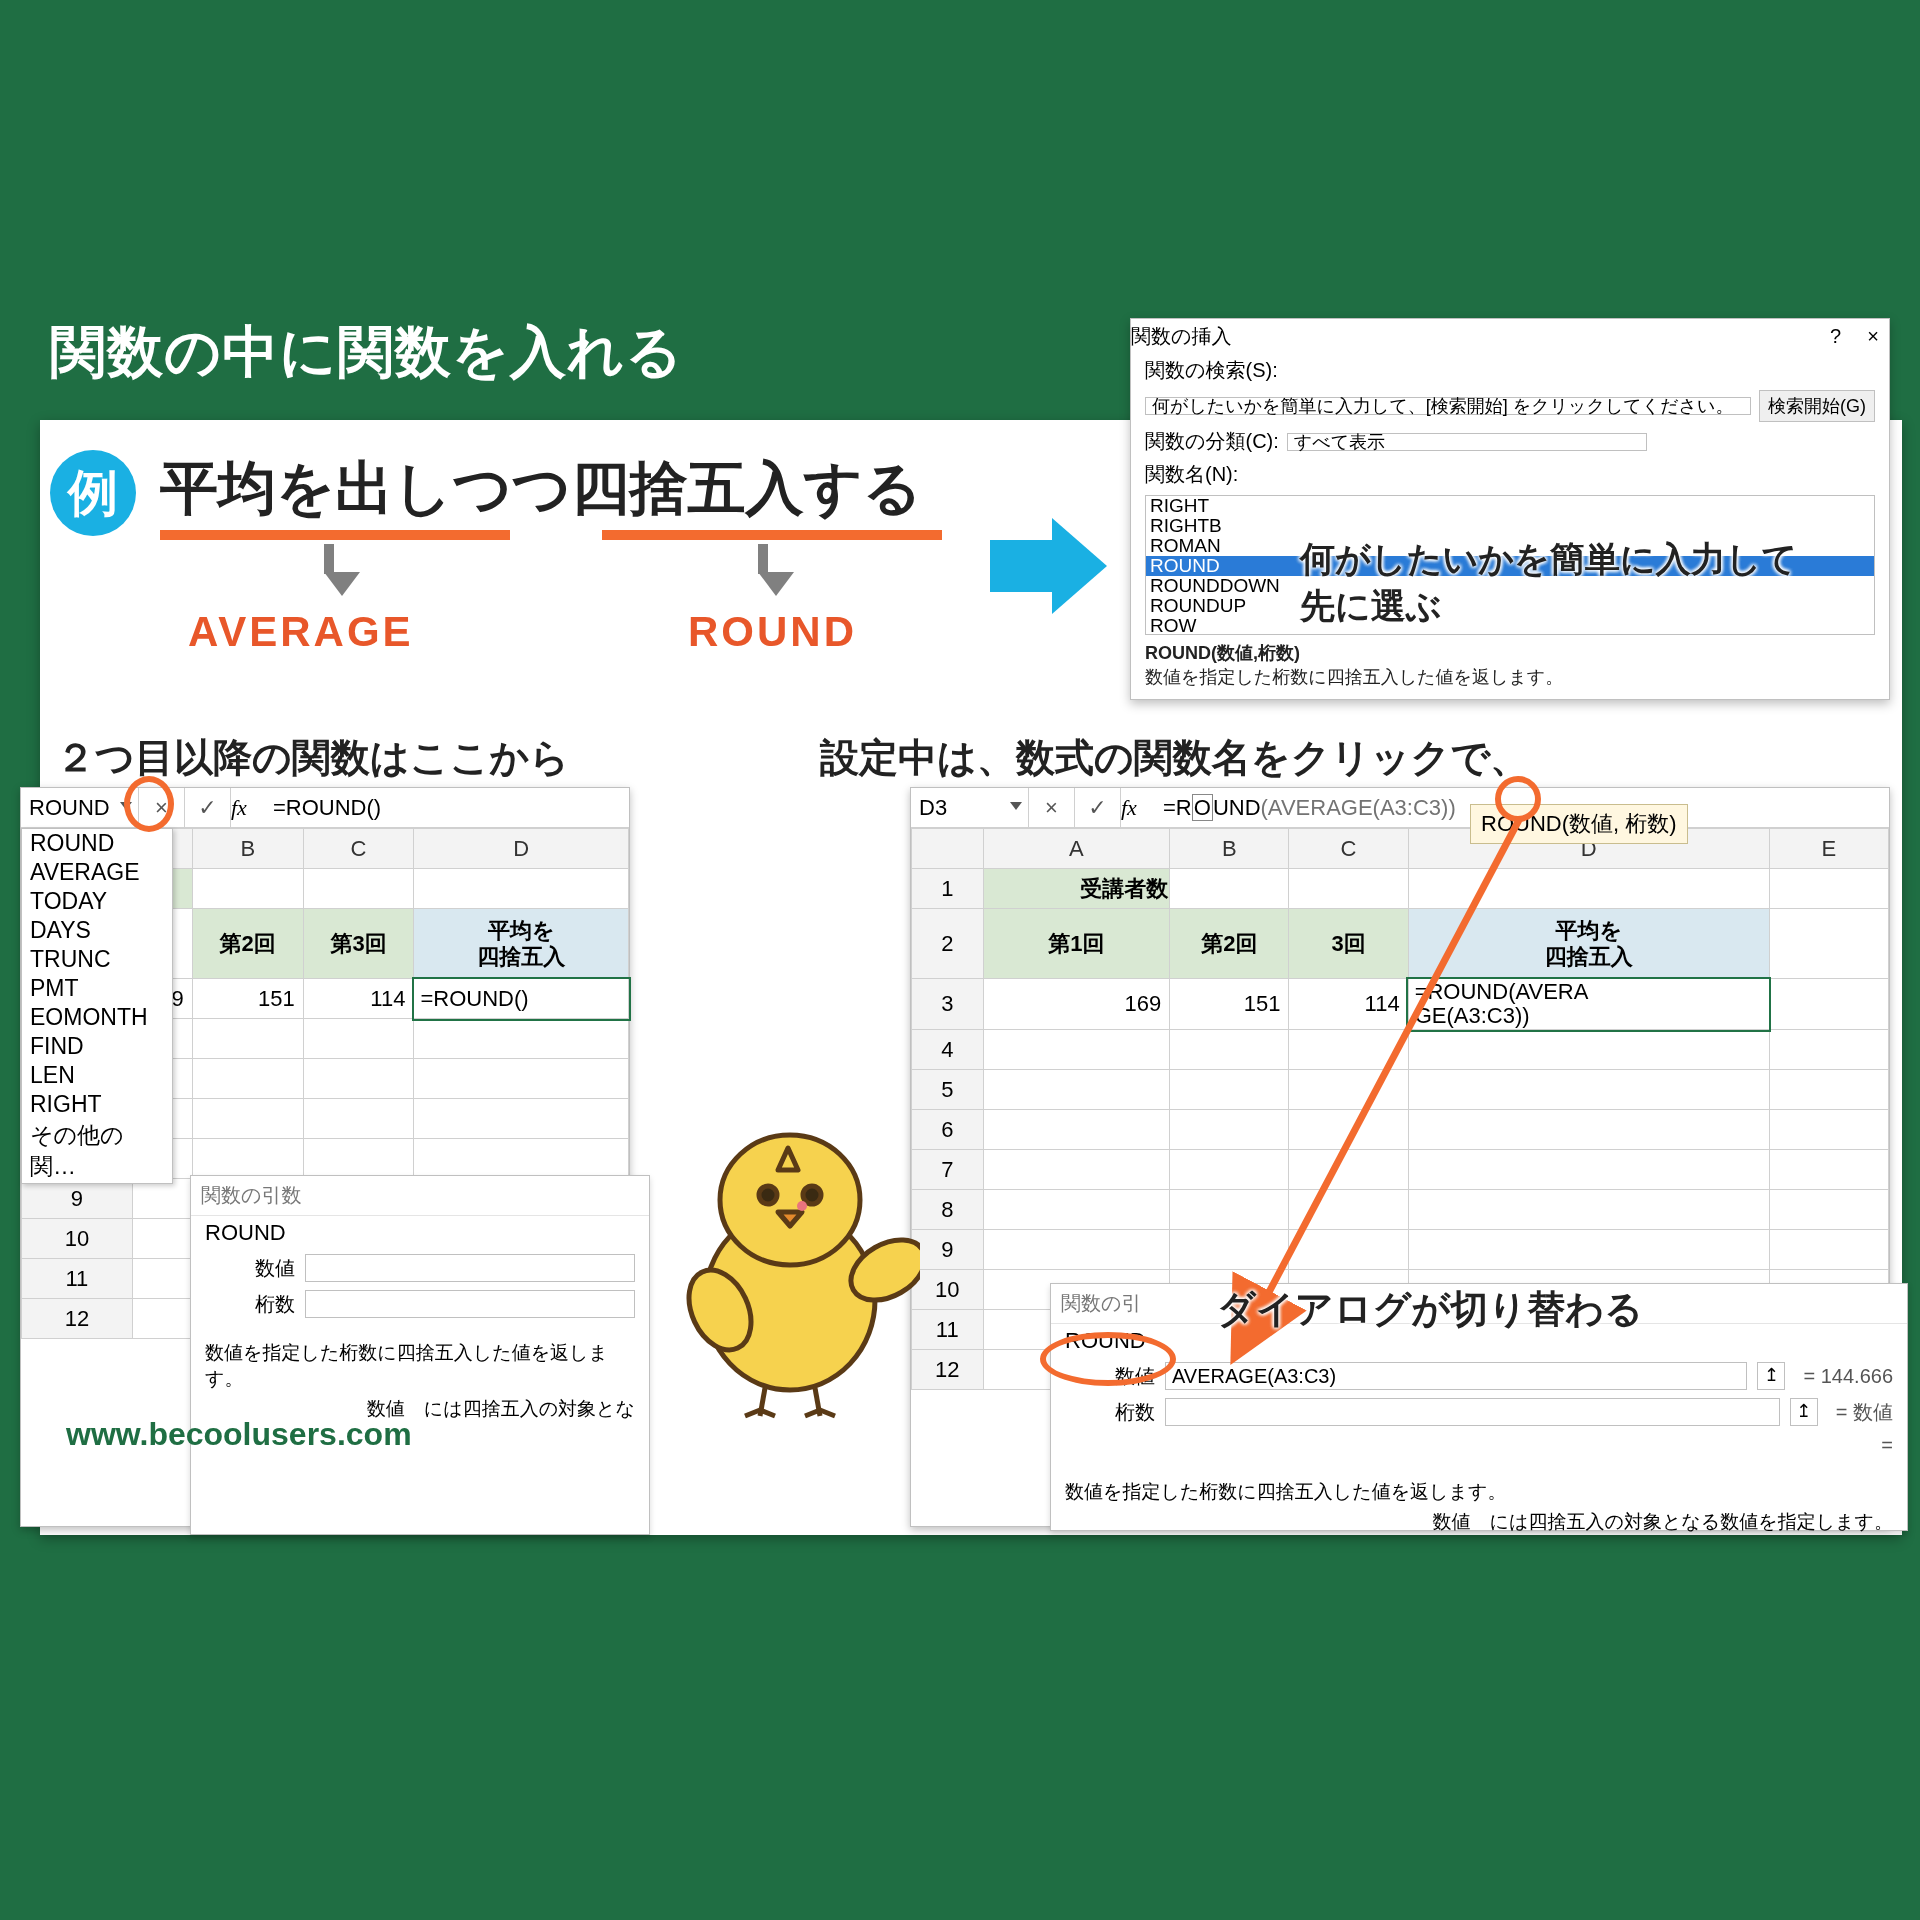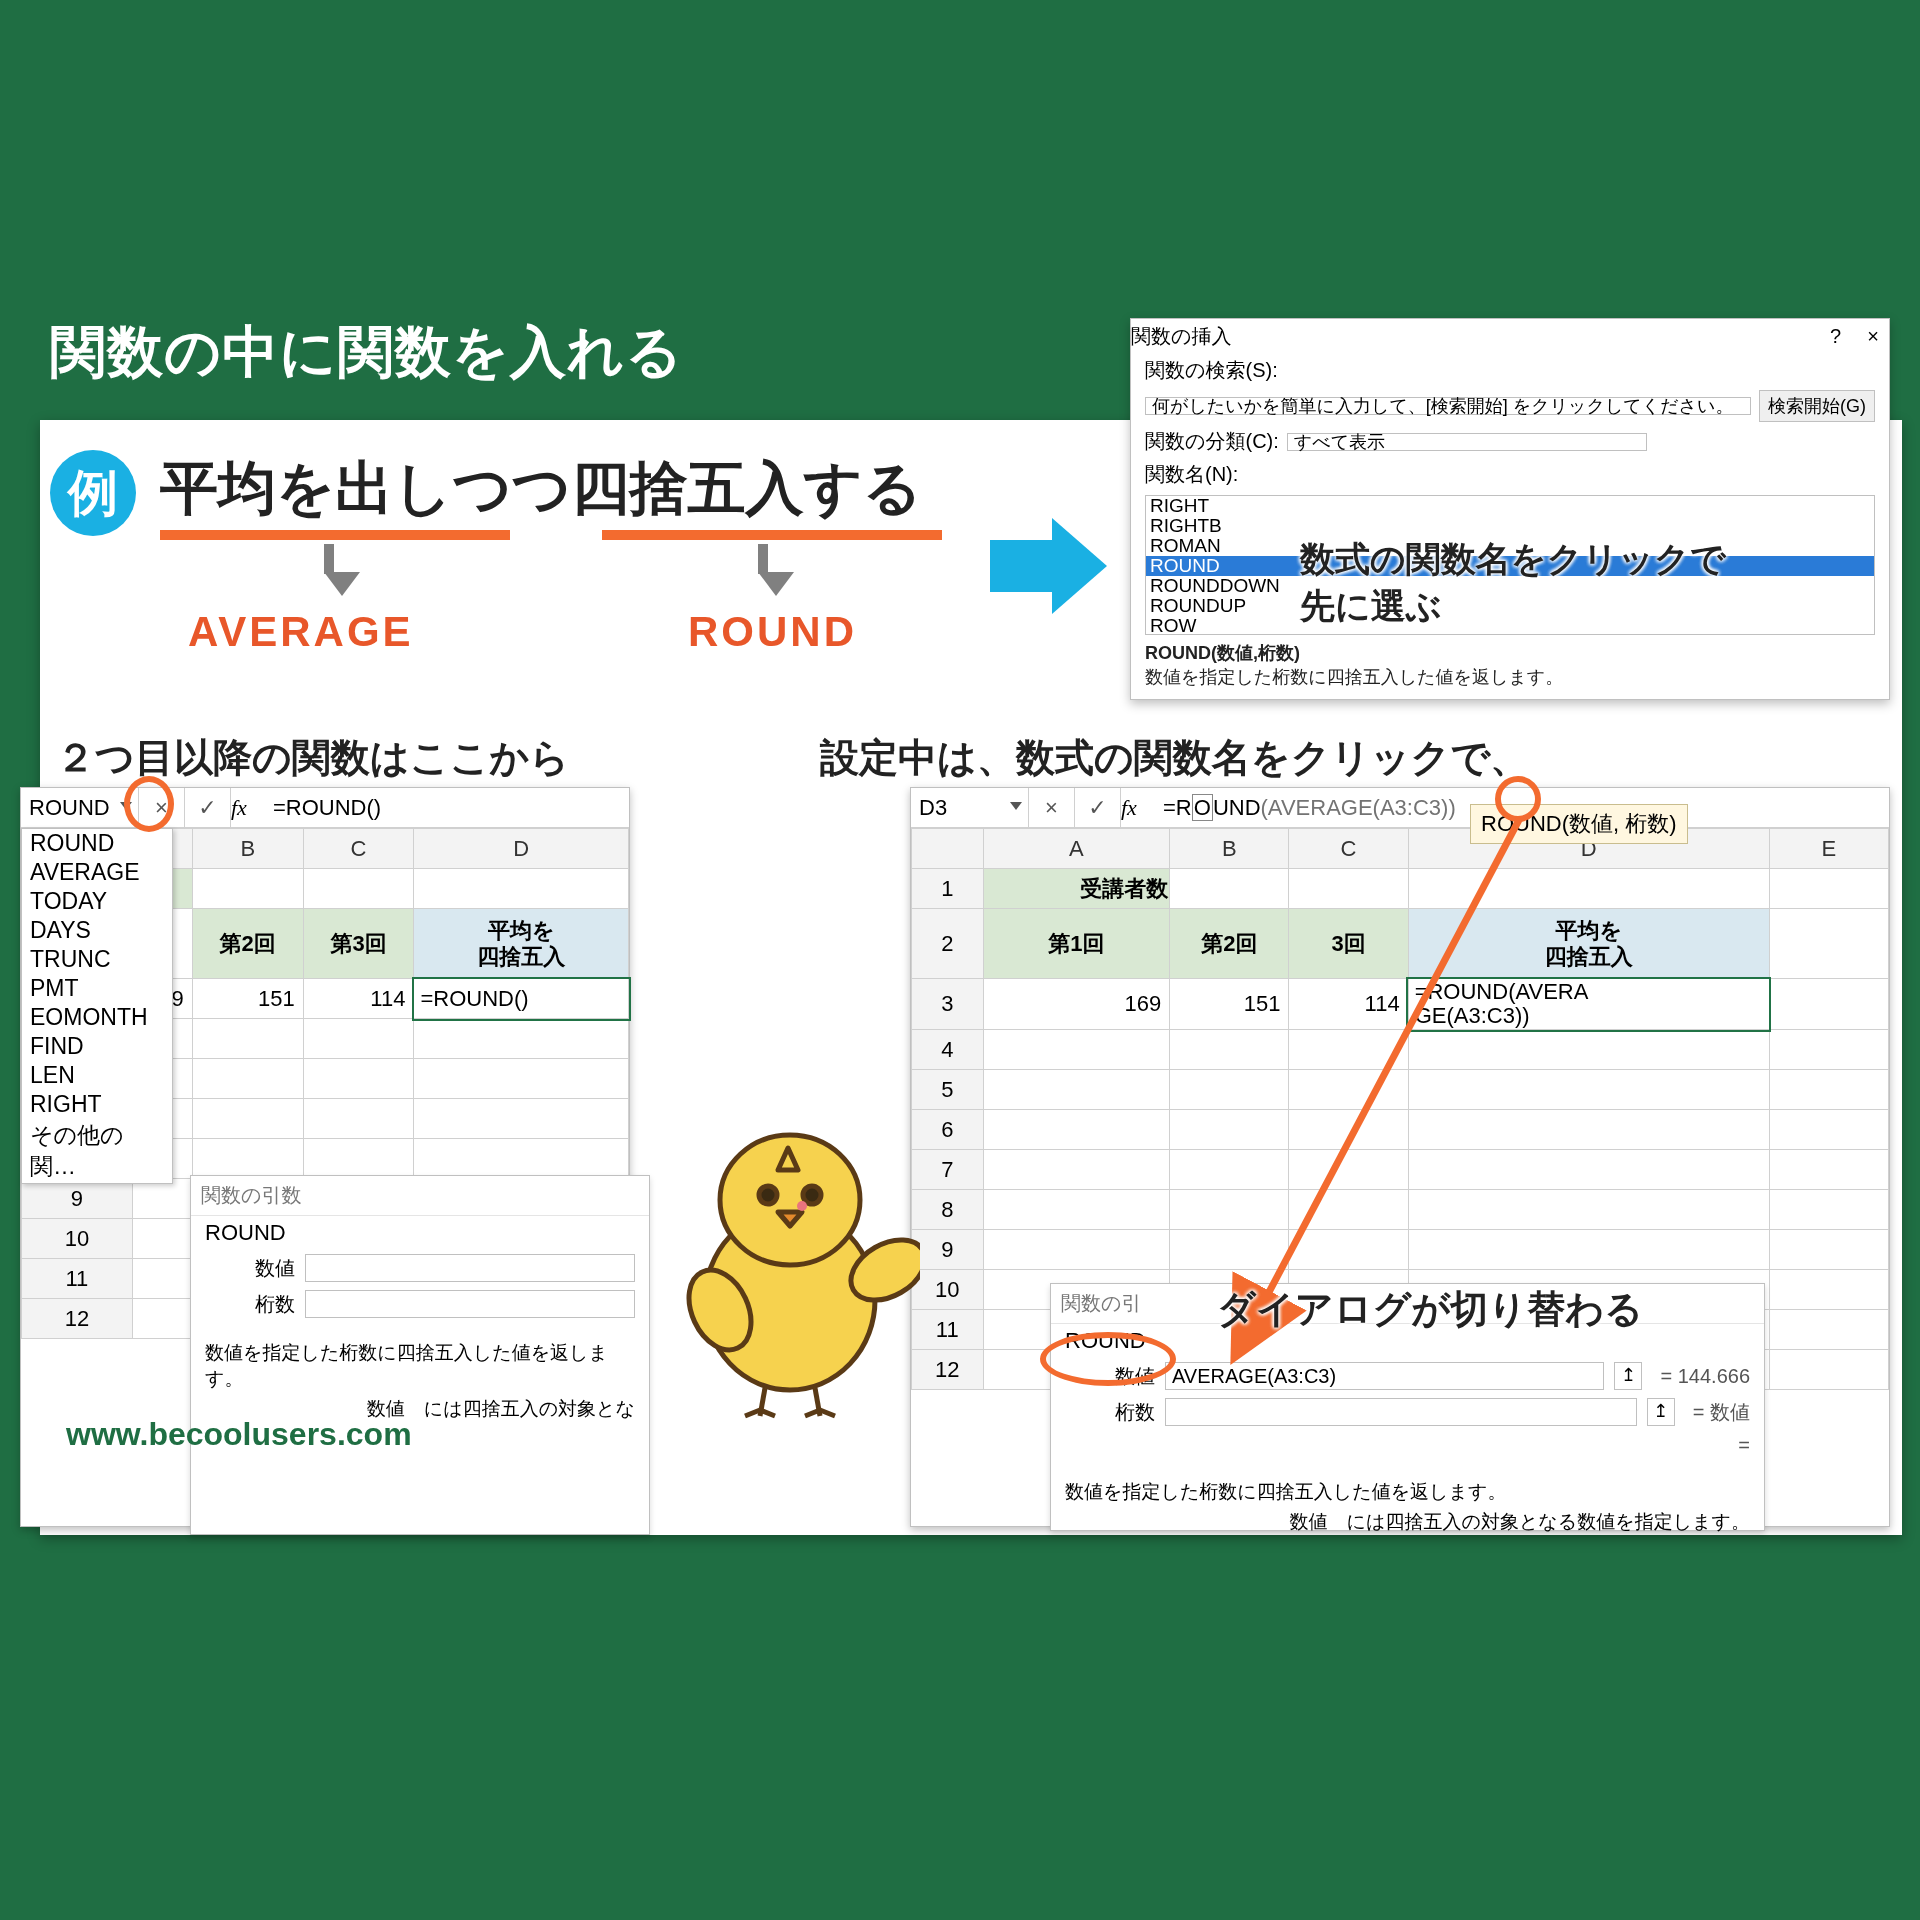--- a/index.html
+++ b/index.html
@@ -85,21 +85,21 @@
   .dropdown-list { position:absolute; top:40px; left:0; width:152px; background:#fff; border:1px solid var(--panel-border); box-shadow:2px 2px 5px rgba(0,0,0,.2); z-index:5; font-family:Arial; font-size:23px; }
   .dropdown-list div { padding:1px 8px; }
 
   .ring { position:absolute; border:6px solid var(--orange2); border-radius:50%; pointer-events:none; }
   .ring.r-drop { top:776px; left:124px; width:50px; height:56px; z-index:10; }
   .ring.r-round { top:1332px; left:1040px; width:136px; height:54px; z-index:10; }
   .ring.r-fx { top:776px; left:1495px; width:46px; height:46px; z-index:10; }
 
   .args-dlg { position:absolute; background:#fff; border:1px solid var(--panel-border); font-size:20px; z-index:3; box-shadow:0 3px 6px rgba(0,0,0,.15); }
   .args-dlg.left { top:1175px; left:190px; width:460px; height:360px; }
-  .args-dlg.right { top:1283px; left:1050px; width:715px; height:248px; }
+  .args-dlg.right { top:1283px; left:1050px; width:858px; height:248px; }
   .args-dlg .hd { padding:6px 10px; color:#777; border-bottom:1px solid #e5e5e5; }
   .args-dlg .fn { padding:4px 14px; font-family:Arial; font-size:22px; }
   .args-dlg .arg-row { display:flex; align-items:center; padding:4px 14px; gap:10px; }
   .args-dlg .arg-lab { width:90px; text-align:right; }
   .args-dlg .arg-box { flex:1; border:1px solid var(--panel-border); height:28px; background:#fff; padding-left:6px; font-family:Arial; display:flex; align-items:center; }
   .args-dlg .ref-btn { width:28px; height:28px; border:1px solid var(--panel-border); text-align:center; line-height:24px; font-size:18px; }
   .args-dlg .eq { color:#555; font-family:Arial; padding-left:8px; white-space:nowrap; }
   .args-dlg .desc2 { padding:18px 14px 2px; font-size:19px; }
   .args-dlg .desc3 { padding:2px 14px; font-size:19px; text-align:right; }
 
@@ -171,21 +171,21 @@
       <div>ROUNDDOWN</div>
       <div>ROUNDUP</div>
       <div>ROW</div>
     </div>
     <div class="desc">
       <span class="sig">ROUND(数値,桁数)</span><br>
       <span>数値を指定した桁数に四捨五入した値を返します。</span>
     </div>
   </div>
   <div class="overlay-select-outer">
-    <span>数式の関数名をクリックで</span><br>
+    <span>何がしたいかを簡単に入力して</span><br>
     <span>先に選ぶ</span>
   </div>
 
   <div class="sub-h left">２つ目以降の関数はここから</div>
   <div class="sub-h right">設定中は、数式の関数名をクリックで、</div>
 
   <div class="xl left">
     <div class="fxrow">
       <div class="name-box">
         <span>ROUND</span>

